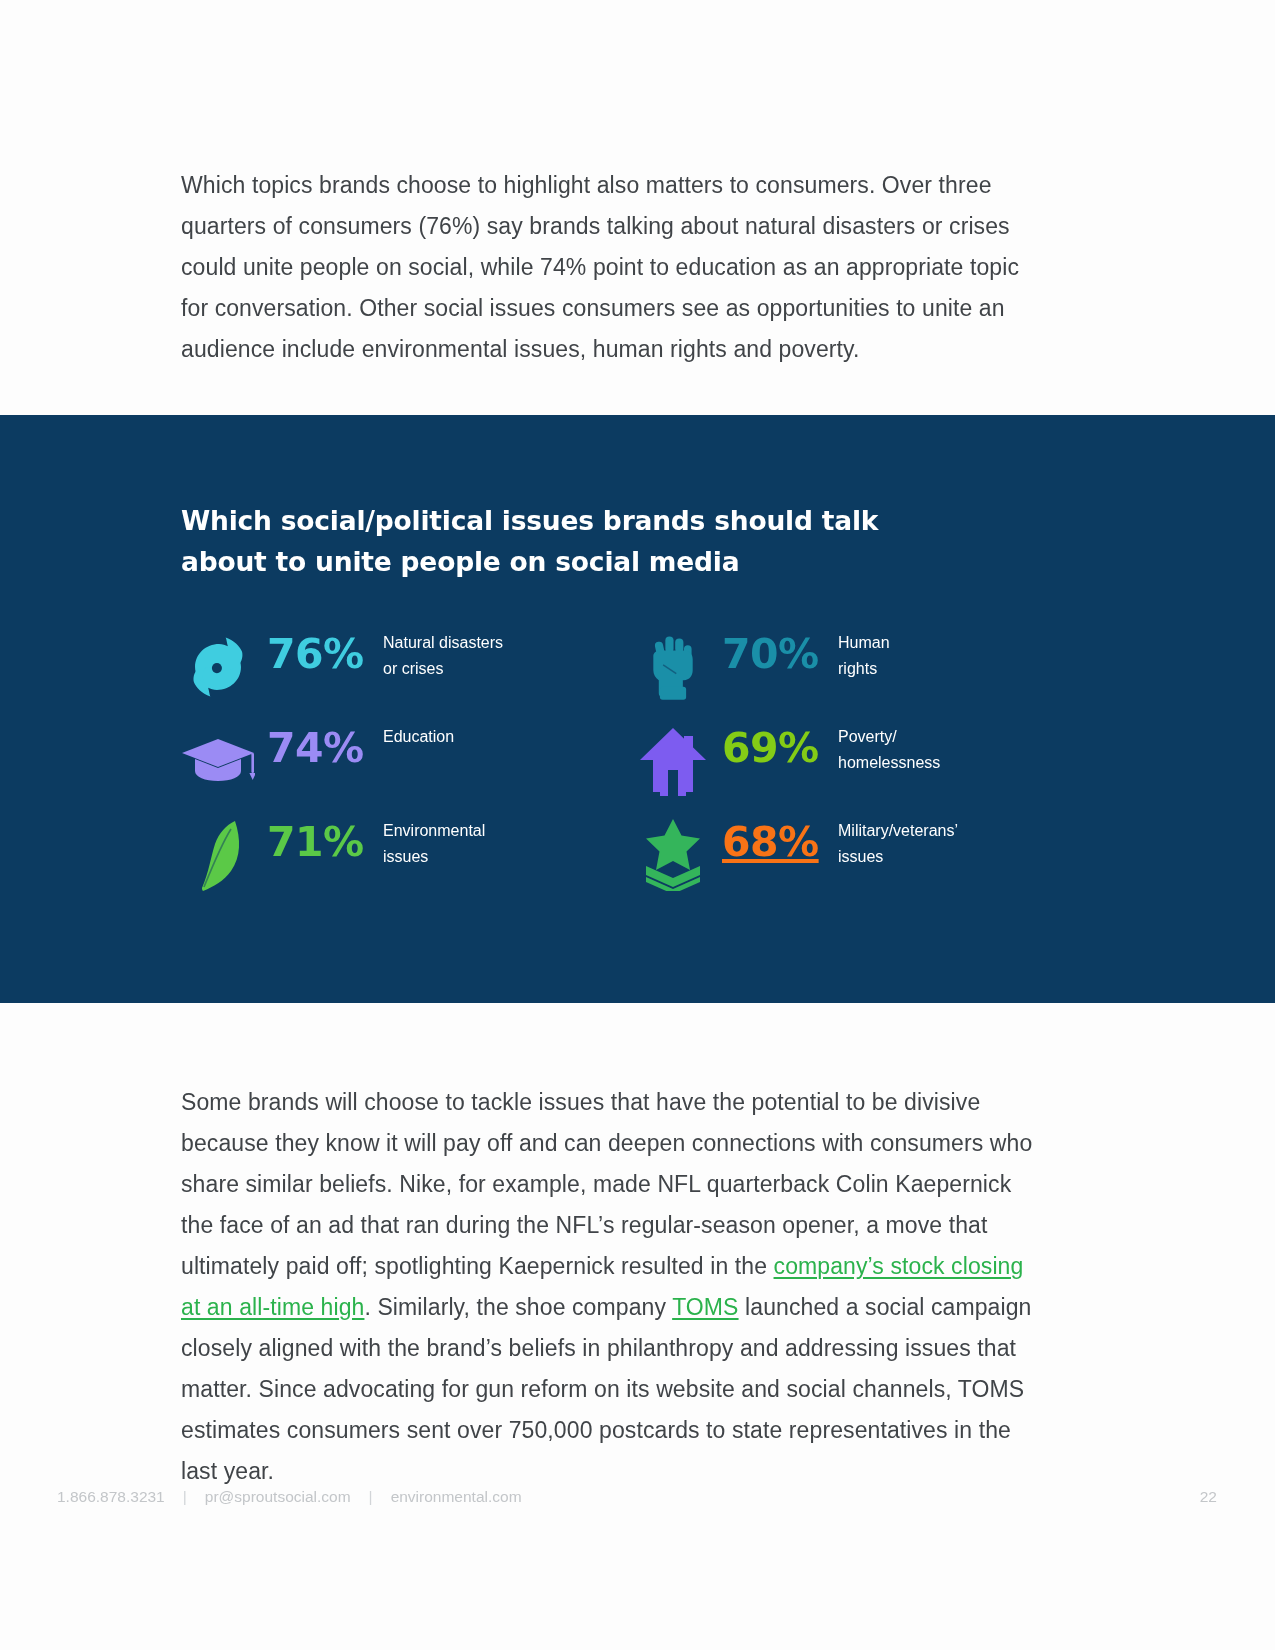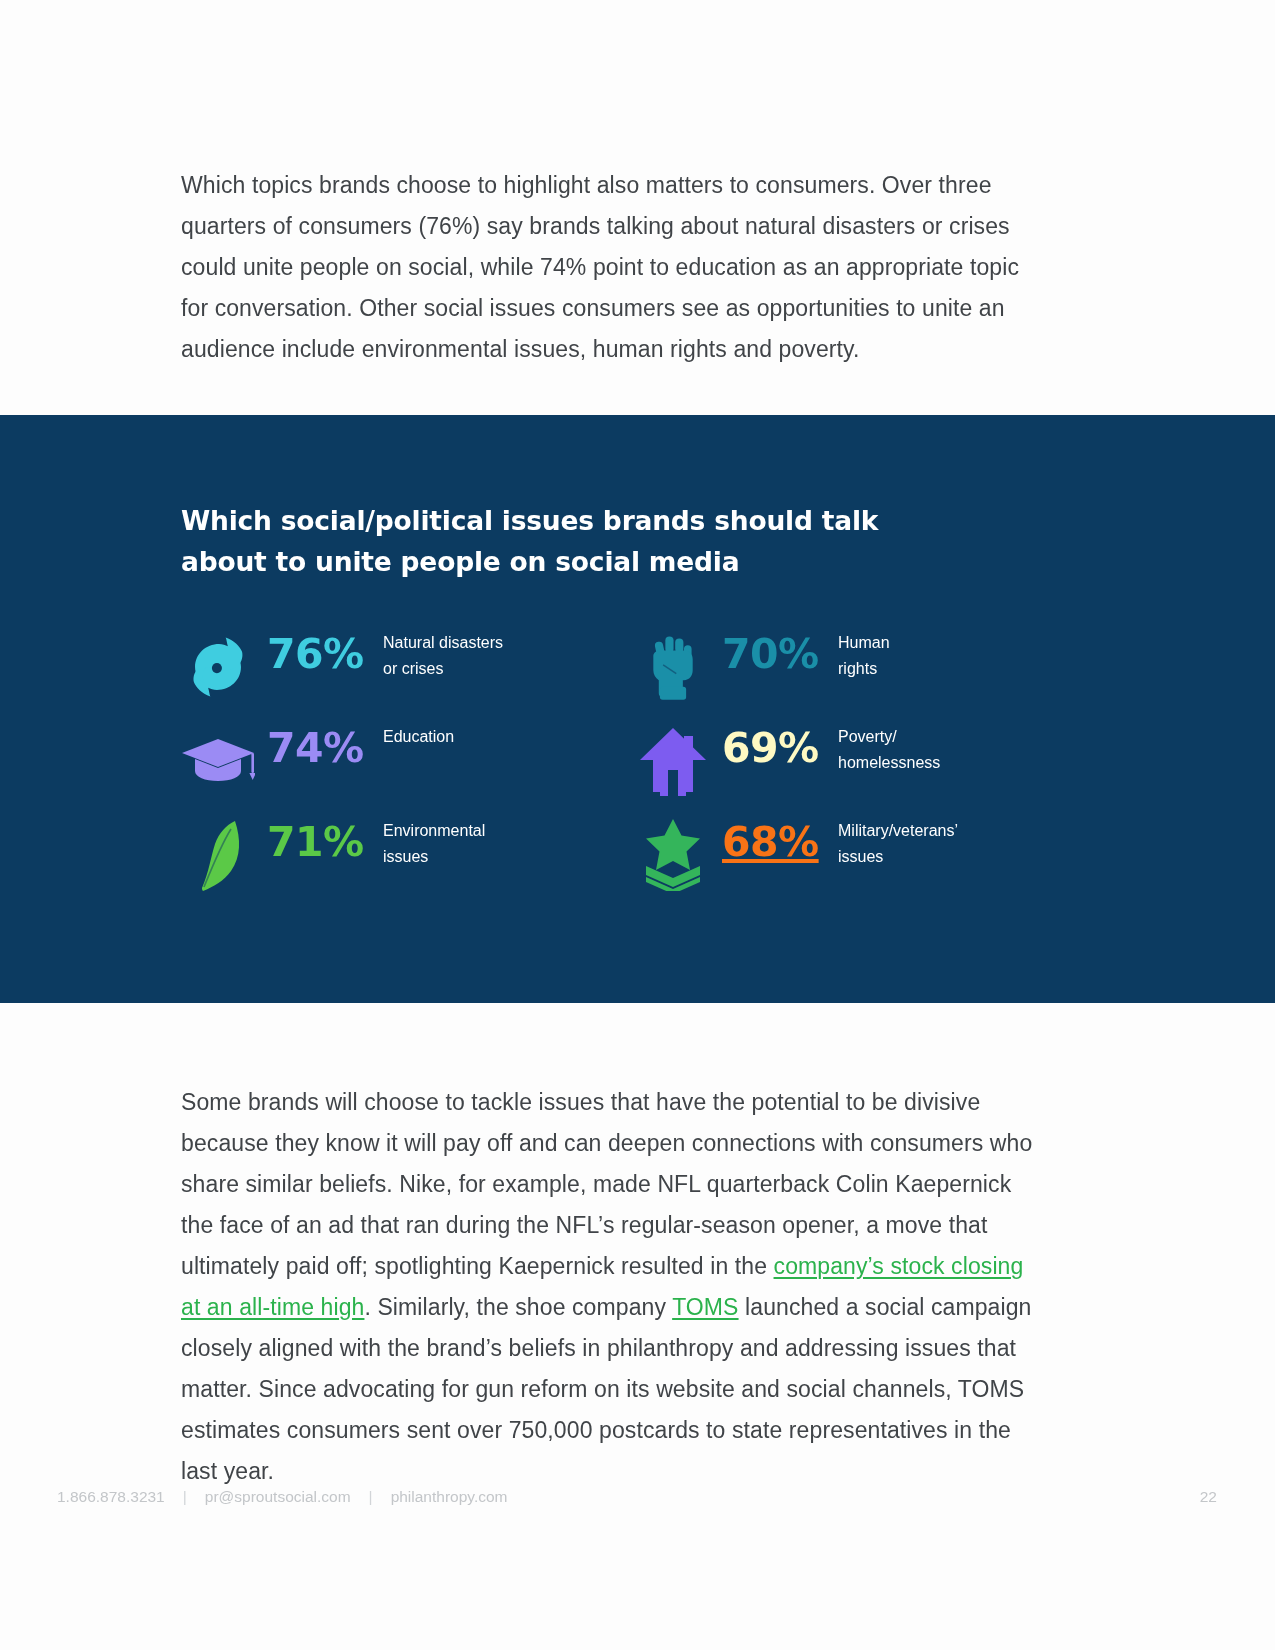--- a/index.html
+++ b/index.html
@@ -109,21 +109,21 @@
     font-size: 16px;
     line-height: 26px;
     font-family: "Liberation Sans", sans-serif;
     white-space: pre-line;
   }
 
   .c-cyan   { color: #3fcde0; }
   .c-purple { color: #9b8bf4; }
   .c-green  { color: #5bc947; }
   .c-teal   { color: #1a8fa8; }
-  .c-violet { color: #fef9c3; }
+  .c-violet { color: #84cc16; }
   .c-green2 { color: #f97316; text-decoration: underline; }
 
   
   .footer {
     position: absolute;
     left: 57px;
     top: 1488px;
     width: 1160px;
     display: flex;
     align-items: center;
@@ -247,18 +247,18 @@
   </div>
 
   <div class="para para-bottom"><span>Some brands will choose to tackle issues that have the potential to be divisive because they know it will pay off and can deepen connections with consumers who share similar beliefs. Nike, for example, made NFL quarterback Colin Kaepernick the face of an ad that ran during the NFL’s regular-season opener, a move that ultimately paid off; spotlighting Kaepernick resulted in the </span><a class="link" href="#">company’s stock closing at an all-time high</a><span>. Similarly, the shoe company </span><a class="link" href="#">TOMS</a><span> launched a social campaign closely aligned with the brand’s beliefs in philanthropy and addressing issues that matter. Since advocating for gun reform on its website and social channels, TOMS estimates consumers sent over 750,000 postcards to state representatives in the last year.</span></div>
 
   <div class="footer">
     <div class="footer-left">
       <span>1.866.878.3231</span>
       <span class="footer-sep">|</span>
       <span>pr@sproutsocial.com</span>
       <span class="footer-sep">|</span>
-      <span>philanthropy.com</span>
+      <span>environmental.com</span>
     </div>
     <div class="footer-pg">22</div>
   </div>
 
 </div>
 
 </body></html>

